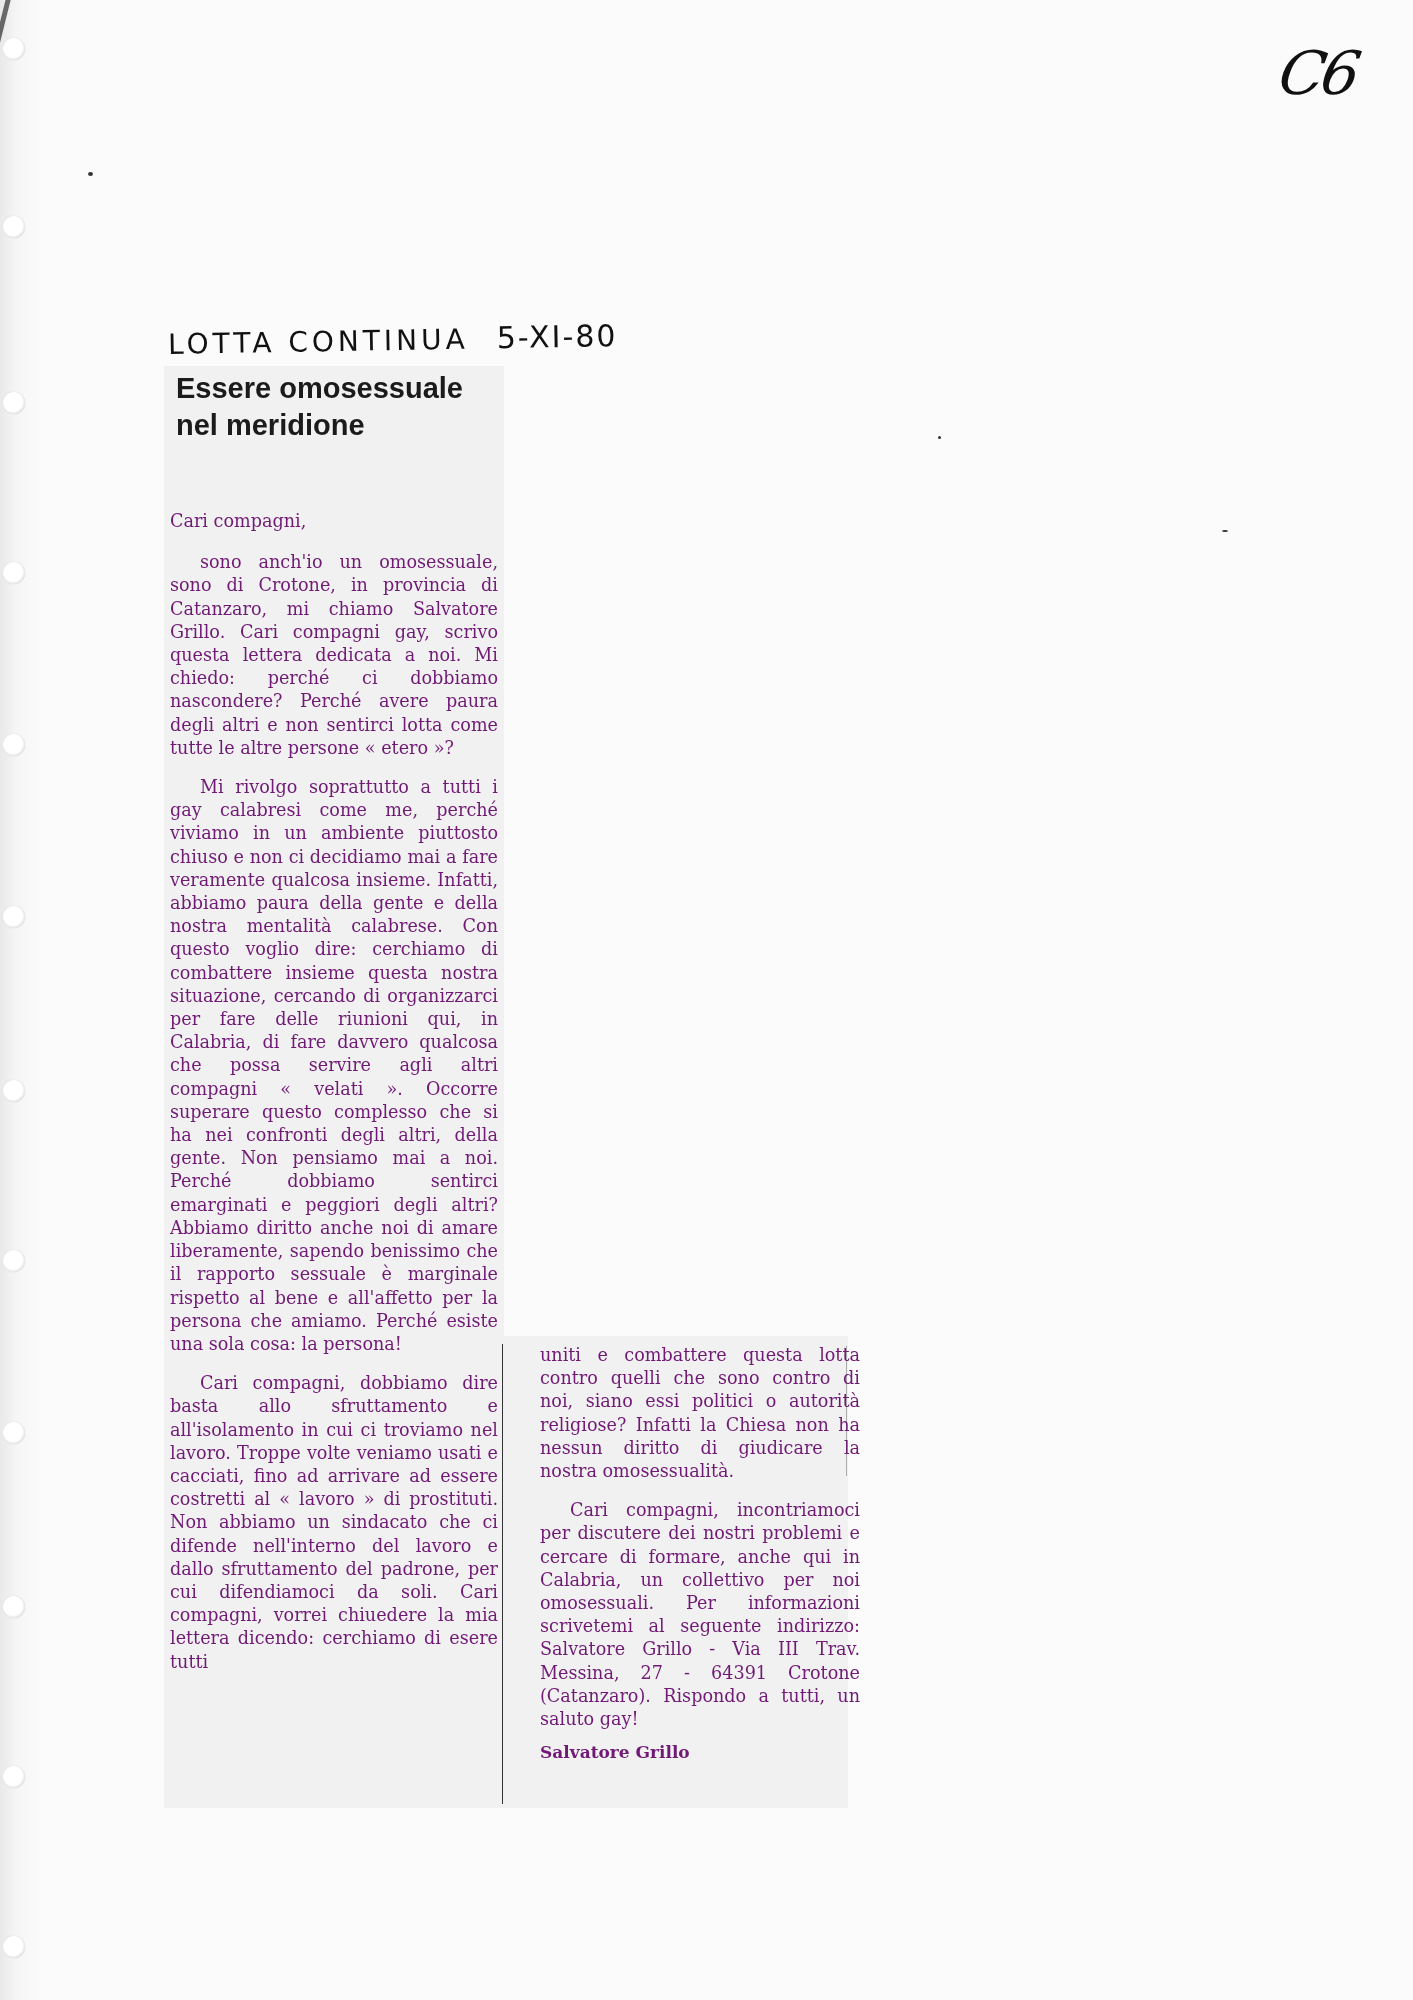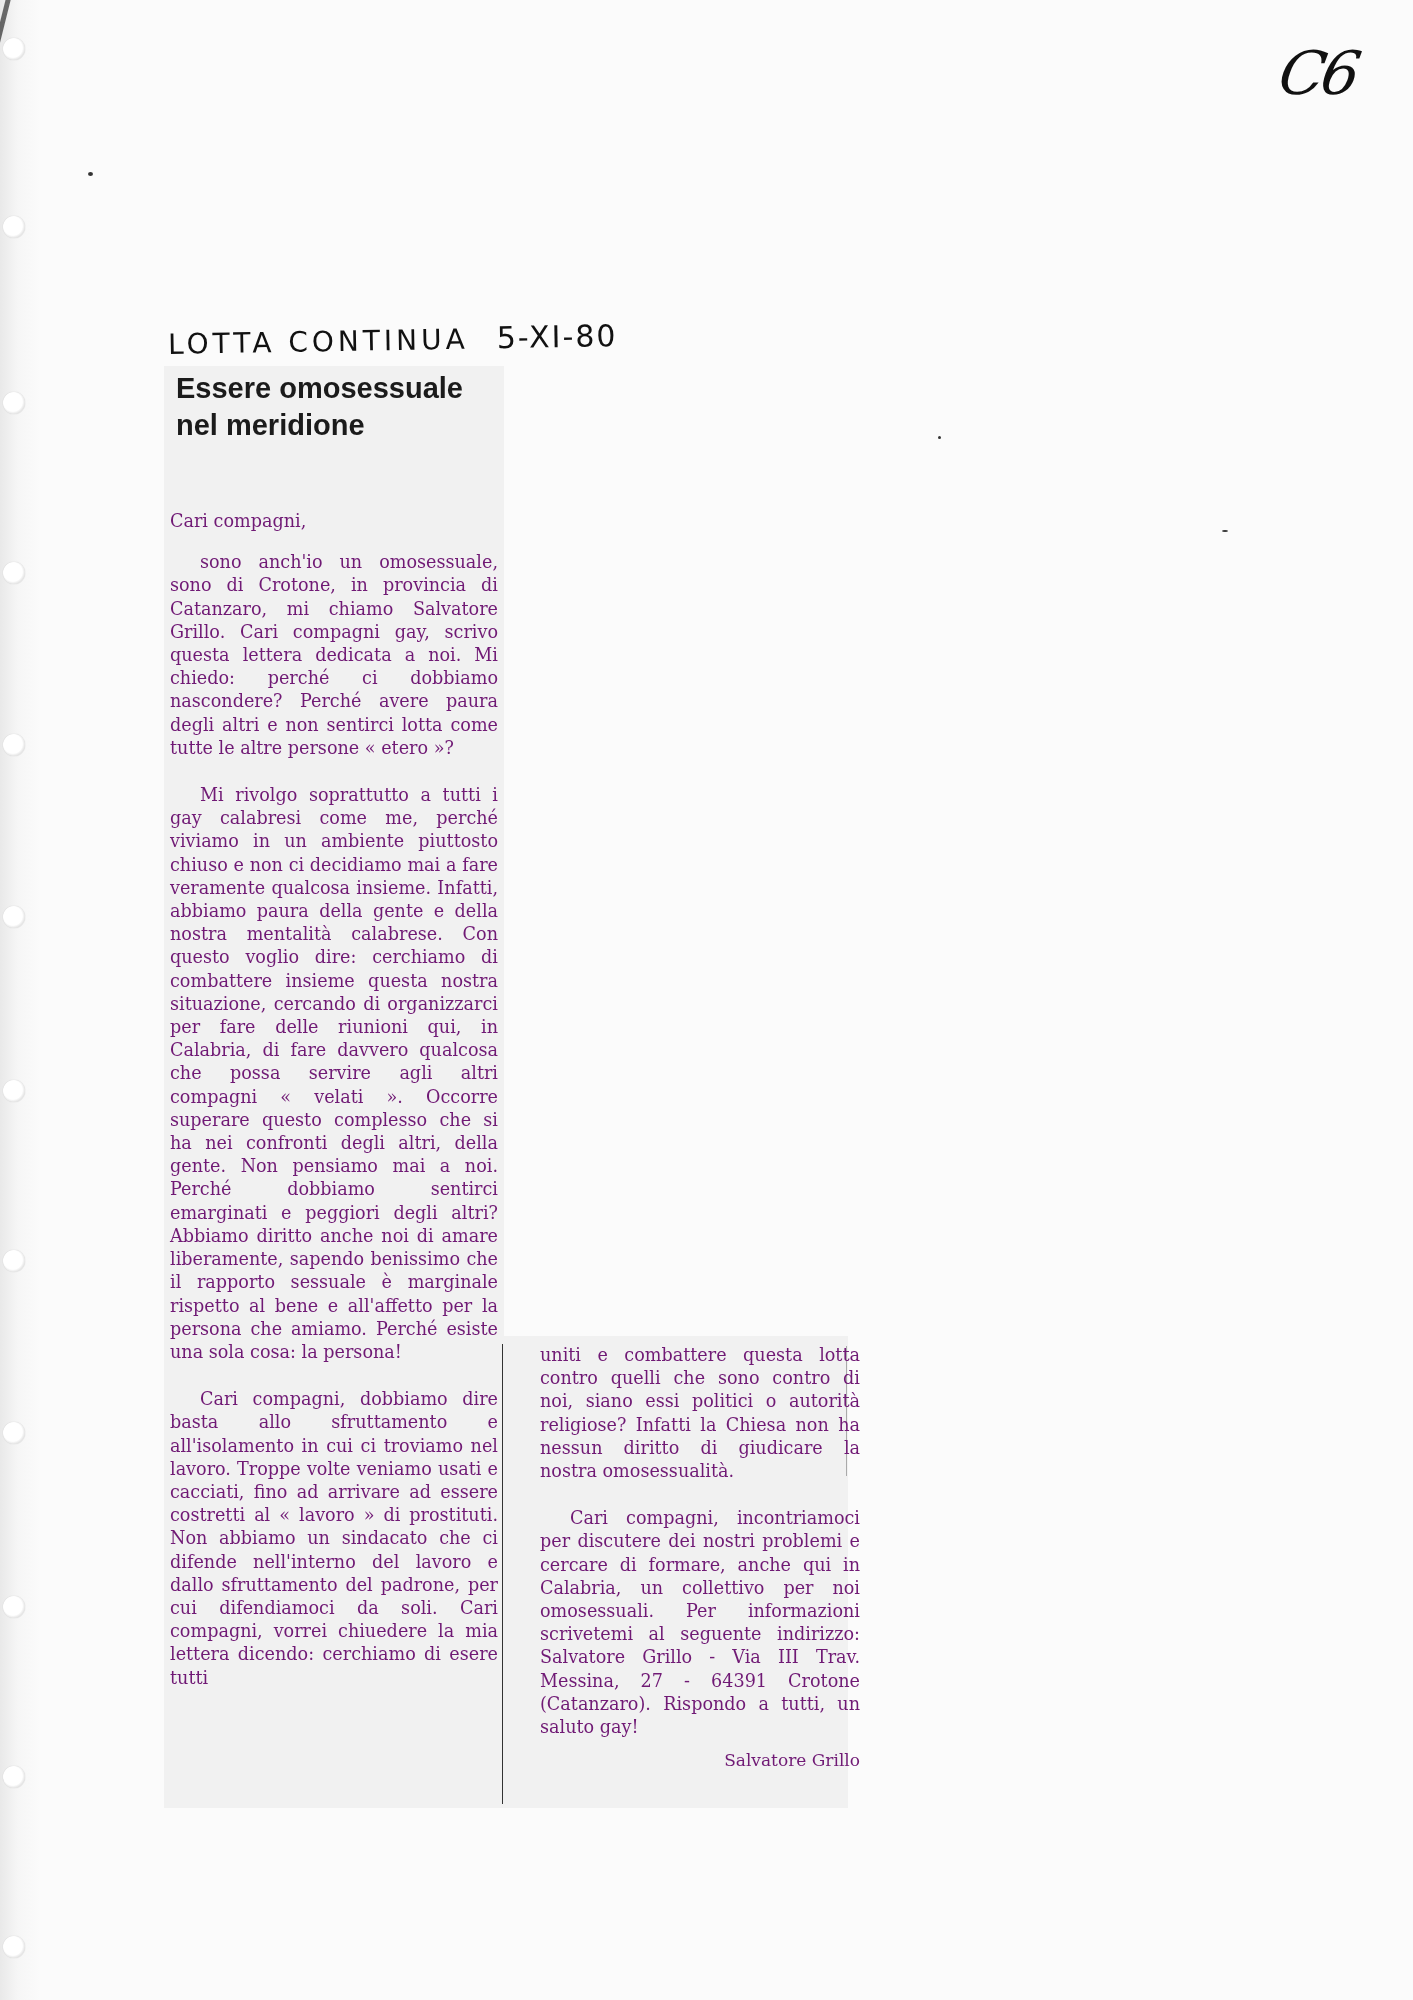--- a/index.html
+++ b/index.html
@@ -44,31 +44,31 @@
     text-align: left; font-family: "Liberation Sans", sans-serif; font-weight: bold;
     font-size: 29px; line-height: 37px; color: #1b1b1b;
   }
   .col {
     position: absolute;
     font-size: 17.6px; line-height: 23.2px; text-align: justify;
     color: #701a75;
   }
   .col p { margin: 0; }
   .col .indent { text-indent: 30px; }
-  .col .gap { margin-top: 24px; }
+  .col .gap { margin-top: 16px; }
   .col1 { left: 170px; top: 510px; width: 328px; }
   .col2 { left: 540px; top: 1344px; width: 320px; }
   .col-rule {
     position: absolute; left: 502px; top: 1344px; width: 1px; height: 460px; background: #333;
   }
   .col-rule-right {
     position: absolute; left: 846px; top: 1346px; width: 1px; height: 130px; background: #aaa;
   }
   .signature {
-    text-align: right; font-weight: normal; font-family: "DejaVu Serif", serif;
+    font-weight: bold; font-family: "DejaVu Serif", serif;
     margin-top: 10px !important; font-size: 17px;
   }
   .speck { position: absolute; background: #333; border-radius: 50%; }
 </style>
 </head>
 <body>
 
 <div class="scan-edge"></div>
 <div class="edge-line"></div>
 

